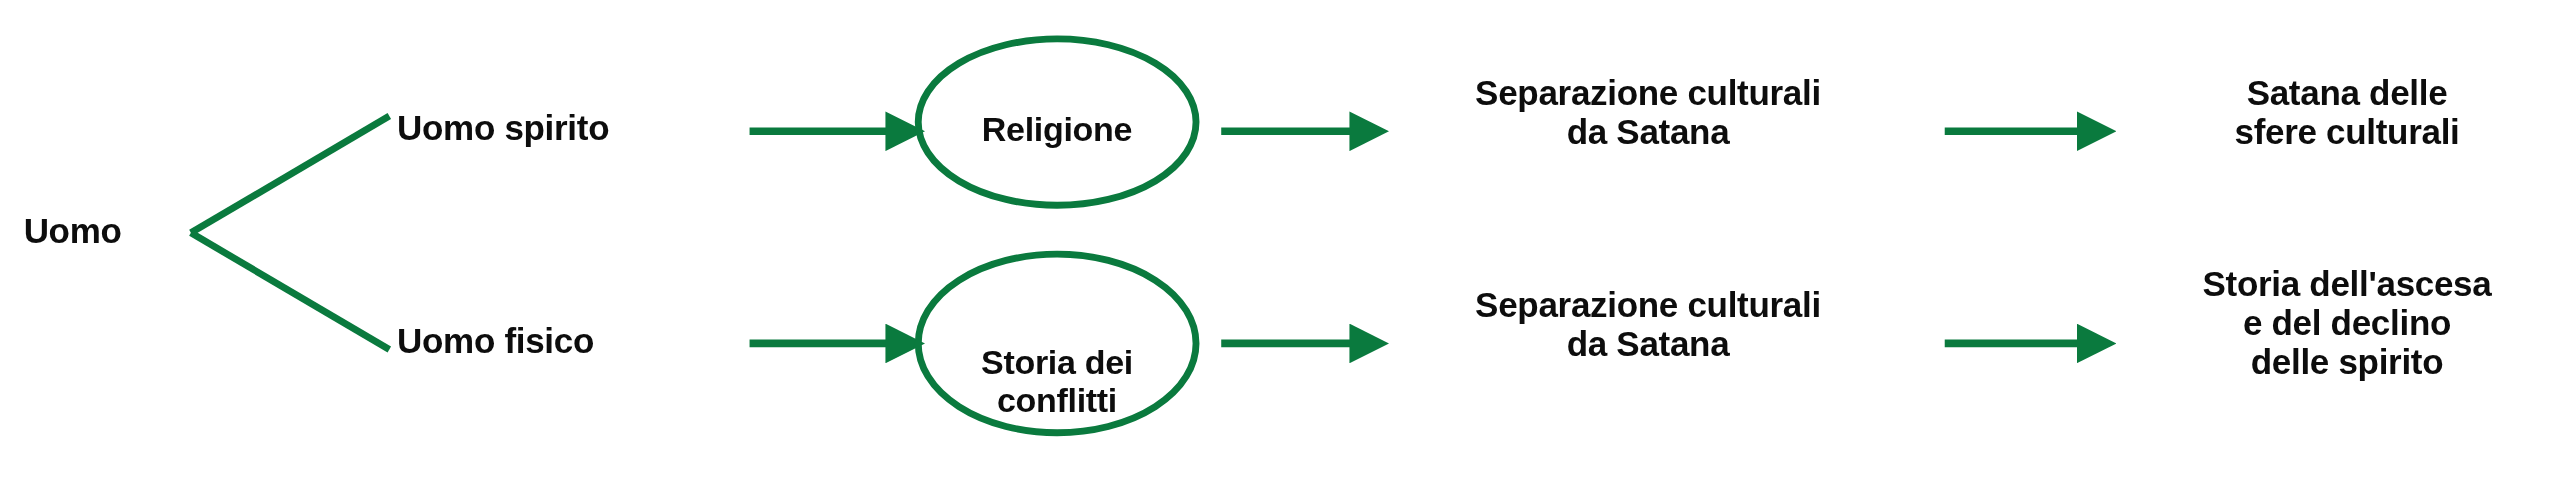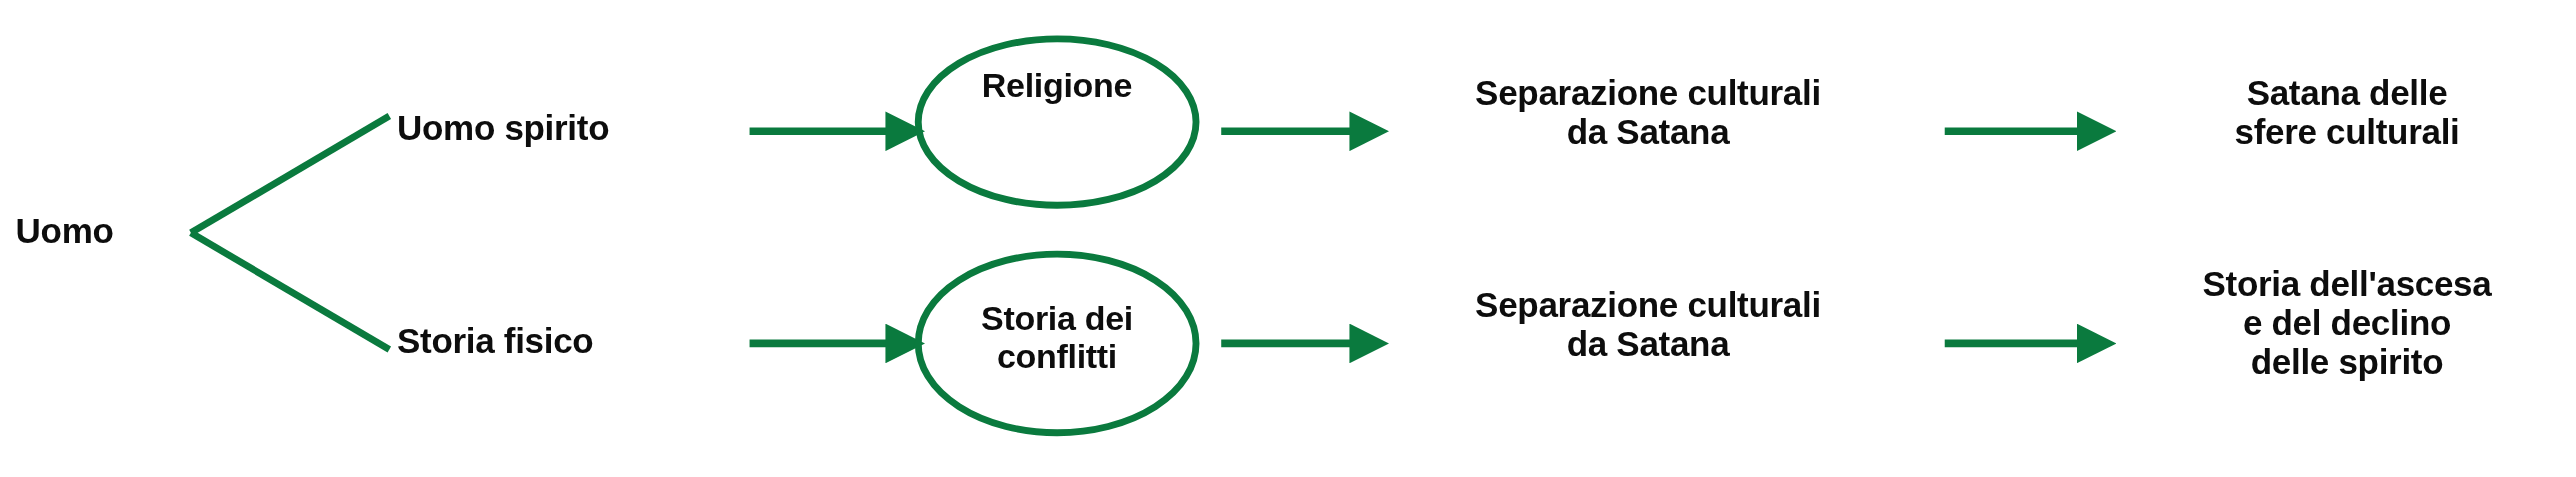--- a/index.html
+++ b/index.html
@@ -35,21 +35,21 @@
     white-space: pre-line;
     letter-spacing: -0.3px;
     -webkit-font-smoothing: antialiased;
   }
   
   .lbl-root {
     left: 7.6px;
     top: 211px;
     width: 114px;
     font-size: 35px;
-    text-align: center;
+    text-align: right;
   }
   
   .lbl-branch-top {
     left: 397px;
     top: 108px;
     width: 343px;
     font-size: 35px;
     text-align: left;
   }
   .lbl-branch-bottom {
@@ -57,20 +57,21 @@
     top: 321px;
     width: 343px;
     font-size: 35px;
     text-align: left;
   }
   
   .lbl-ellipse {
     width: 290px;
     font-size: 34px;
     text-align: center;
+    margin-top: 44px;
   }
   .lbl-ellipse-top {
     left: 912px;
     top: 66px;
   }
   .lbl-ellipse-bottom {
     left: 912px;
     top: 299px;
   }
   
@@ -146,21 +147,21 @@
   <div class="node-label lbl-branch-top">Uomo spirito</div>
 
   <div class="node-label lbl-ellipse lbl-ellipse-top">Religione</div>
 
   <div class="node-label lbl-sep-top">Separazione culturali
 da Satana</div>
 
   <div class="node-label lbl-hist-top">Satana delle
 sfere culturali</div>
 
-  <div class="node-label lbl-branch-bottom">Storia fisico</div>
+  <div class="node-label lbl-branch-bottom">Uomo fisico</div>
 
   <div class="node-label lbl-ellipse lbl-ellipse-bottom">Storia dei
 conflitti</div>
 
   <div class="node-label lbl-sep-bottom">Separazione culturali
 da Satana</div>
 
   <div class="node-label lbl-hist-bottom">Storia dell'ascesa
 e del declino
 delle spirito</div>

